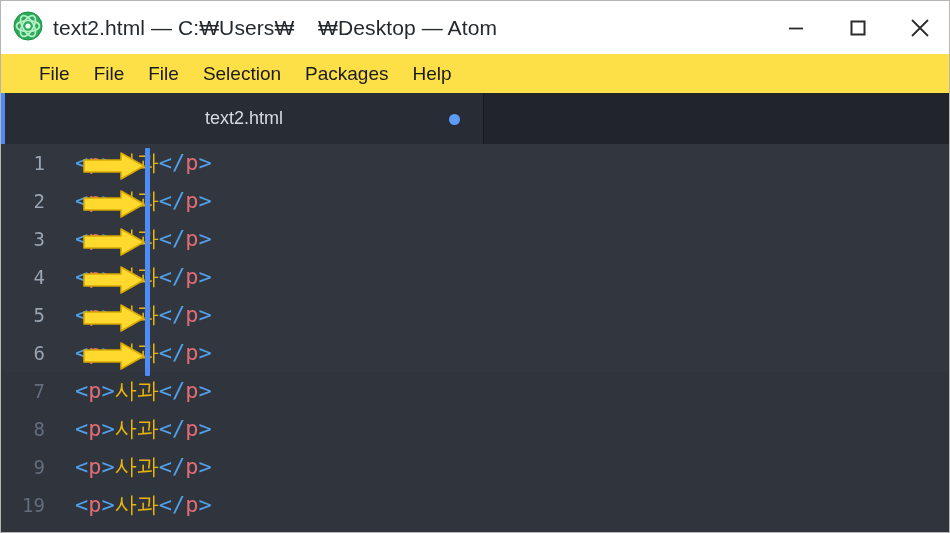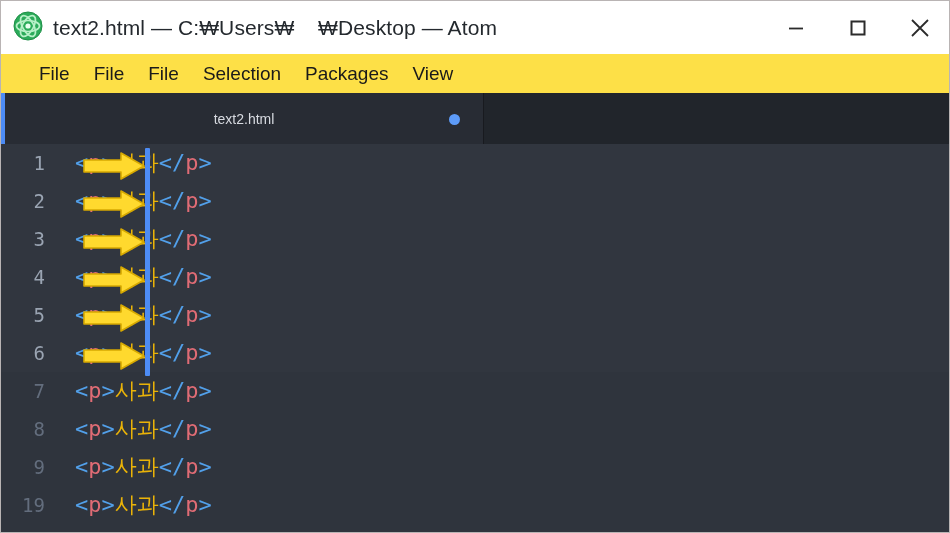--- a/index.html
+++ b/index.html
@@ -127,21 +127,21 @@
     height: 51px;
     background: #282c34;
     border-right: 1px solid #181a1f;
     box-sizing: border-box;
     display: flex;
     align-items: center;
     justify-content: center;
     position: absolute;
   }
   .tab-title {
-    font-size: 14px;
+    font-size: 18px;
     color: #d7dae0;
     white-space: nowrap;
   }
   .tab-modified-dot {
     position: absolute;
     left: 448px;
     top: 21px;
     width: 11px;
     height: 11px;
     border-radius: 50%;
@@ -263,21 +263,21 @@
       </div>
     </div>
   </div>
 
   <div class="menu-bar">
     <div class="menu-item">File</div>
     <div class="menu-item">File</div>
     <div class="menu-item">File</div>
     <div class="menu-item">Selection</div>
     <div class="menu-item">Packages</div>
-    <div class="menu-item">View</div>
+    <div class="menu-item">Help</div>
   </div>
 
   <div class="editor-shell">
 
     <div class="tab-bar">
       <div class="tab-accent"></div>
       <div class="tab-active">
         <span class="tab-title">text2.html</span>
       </div>
       <div class="tab-modified-dot"></div>

